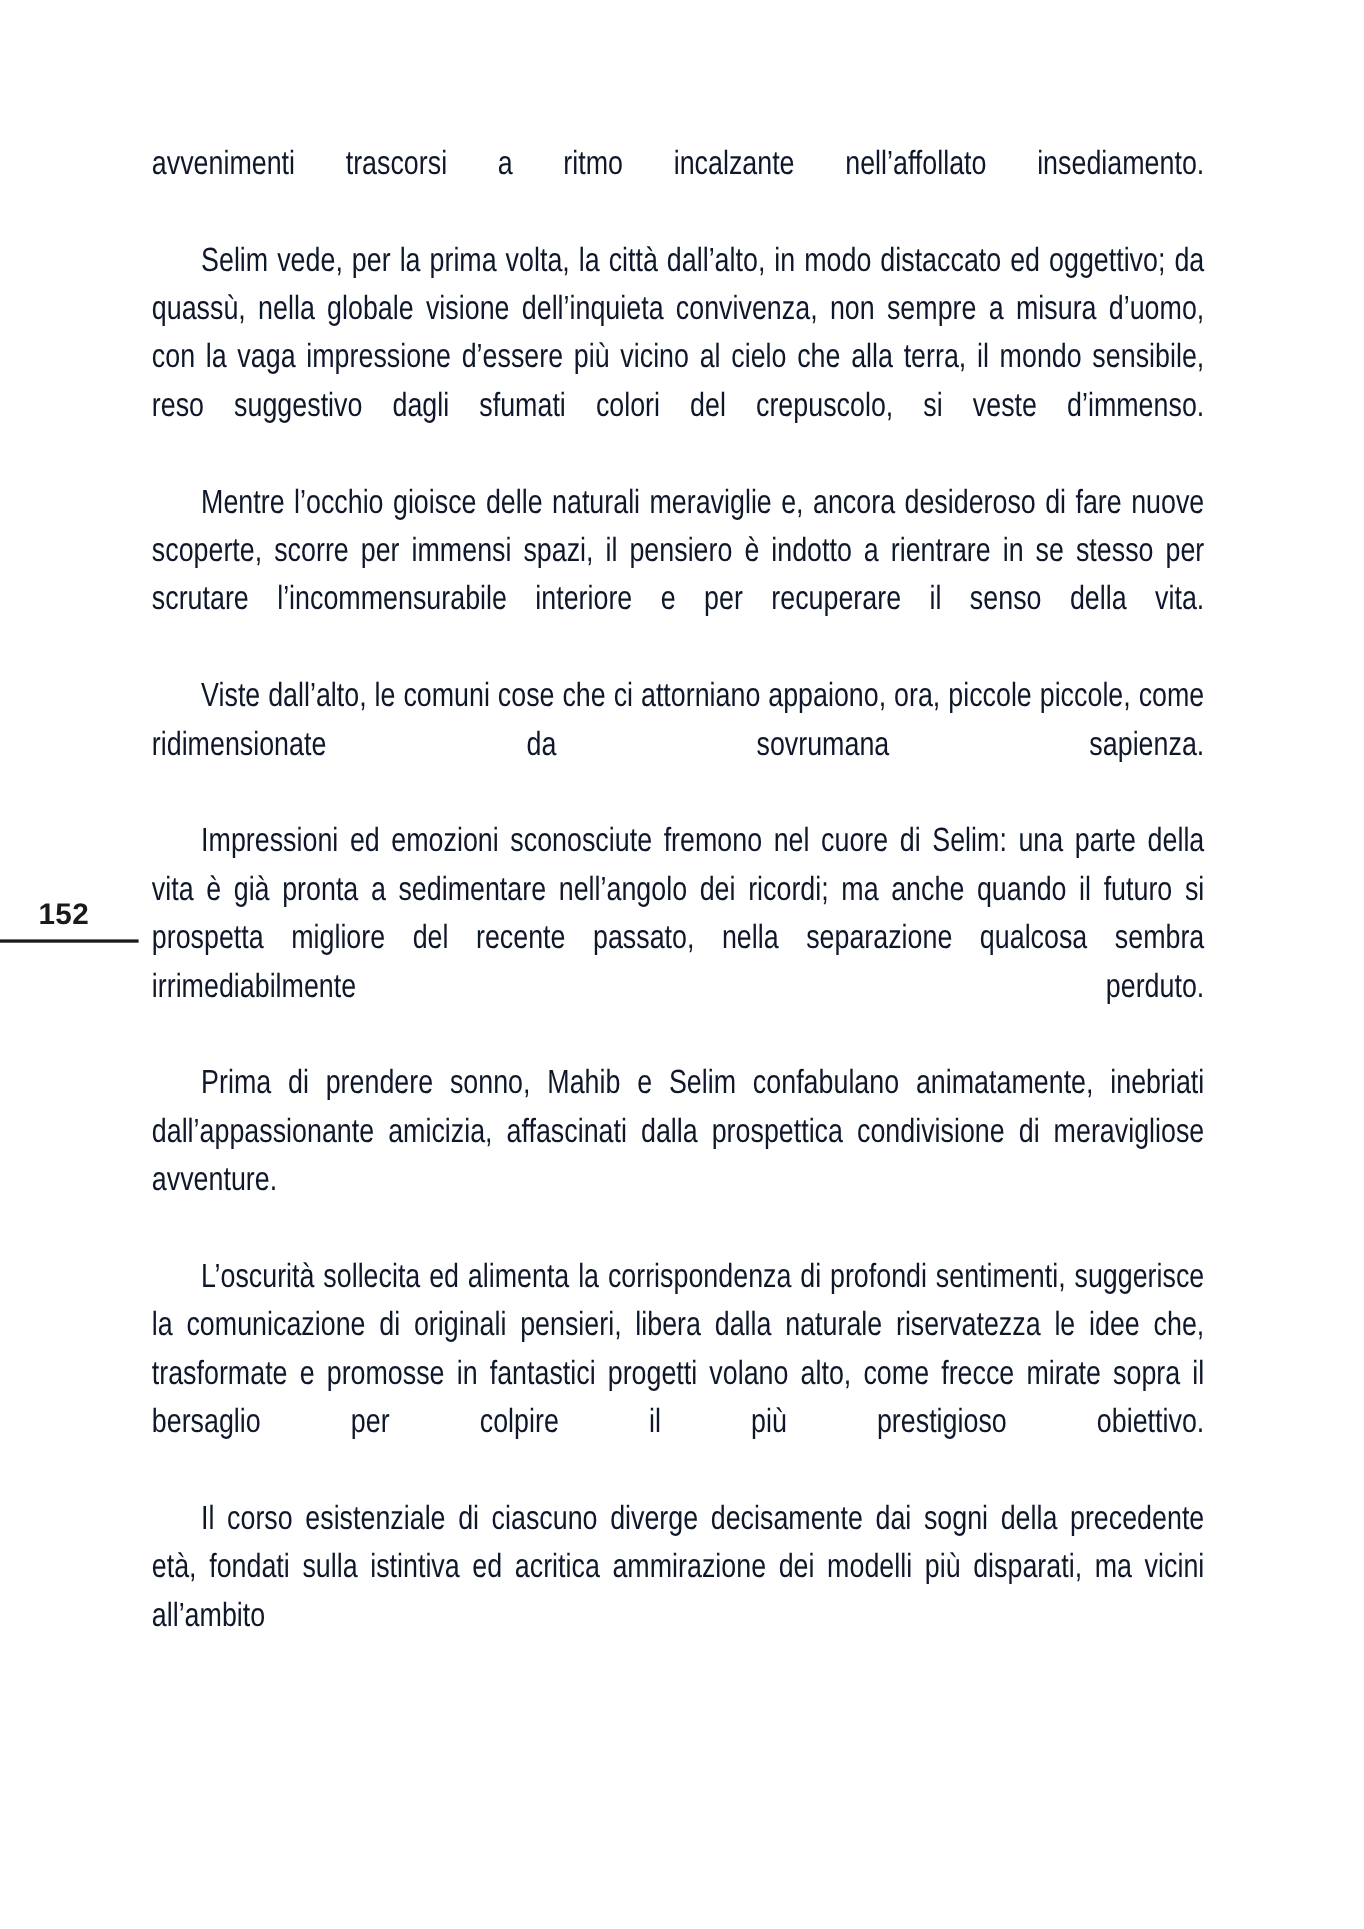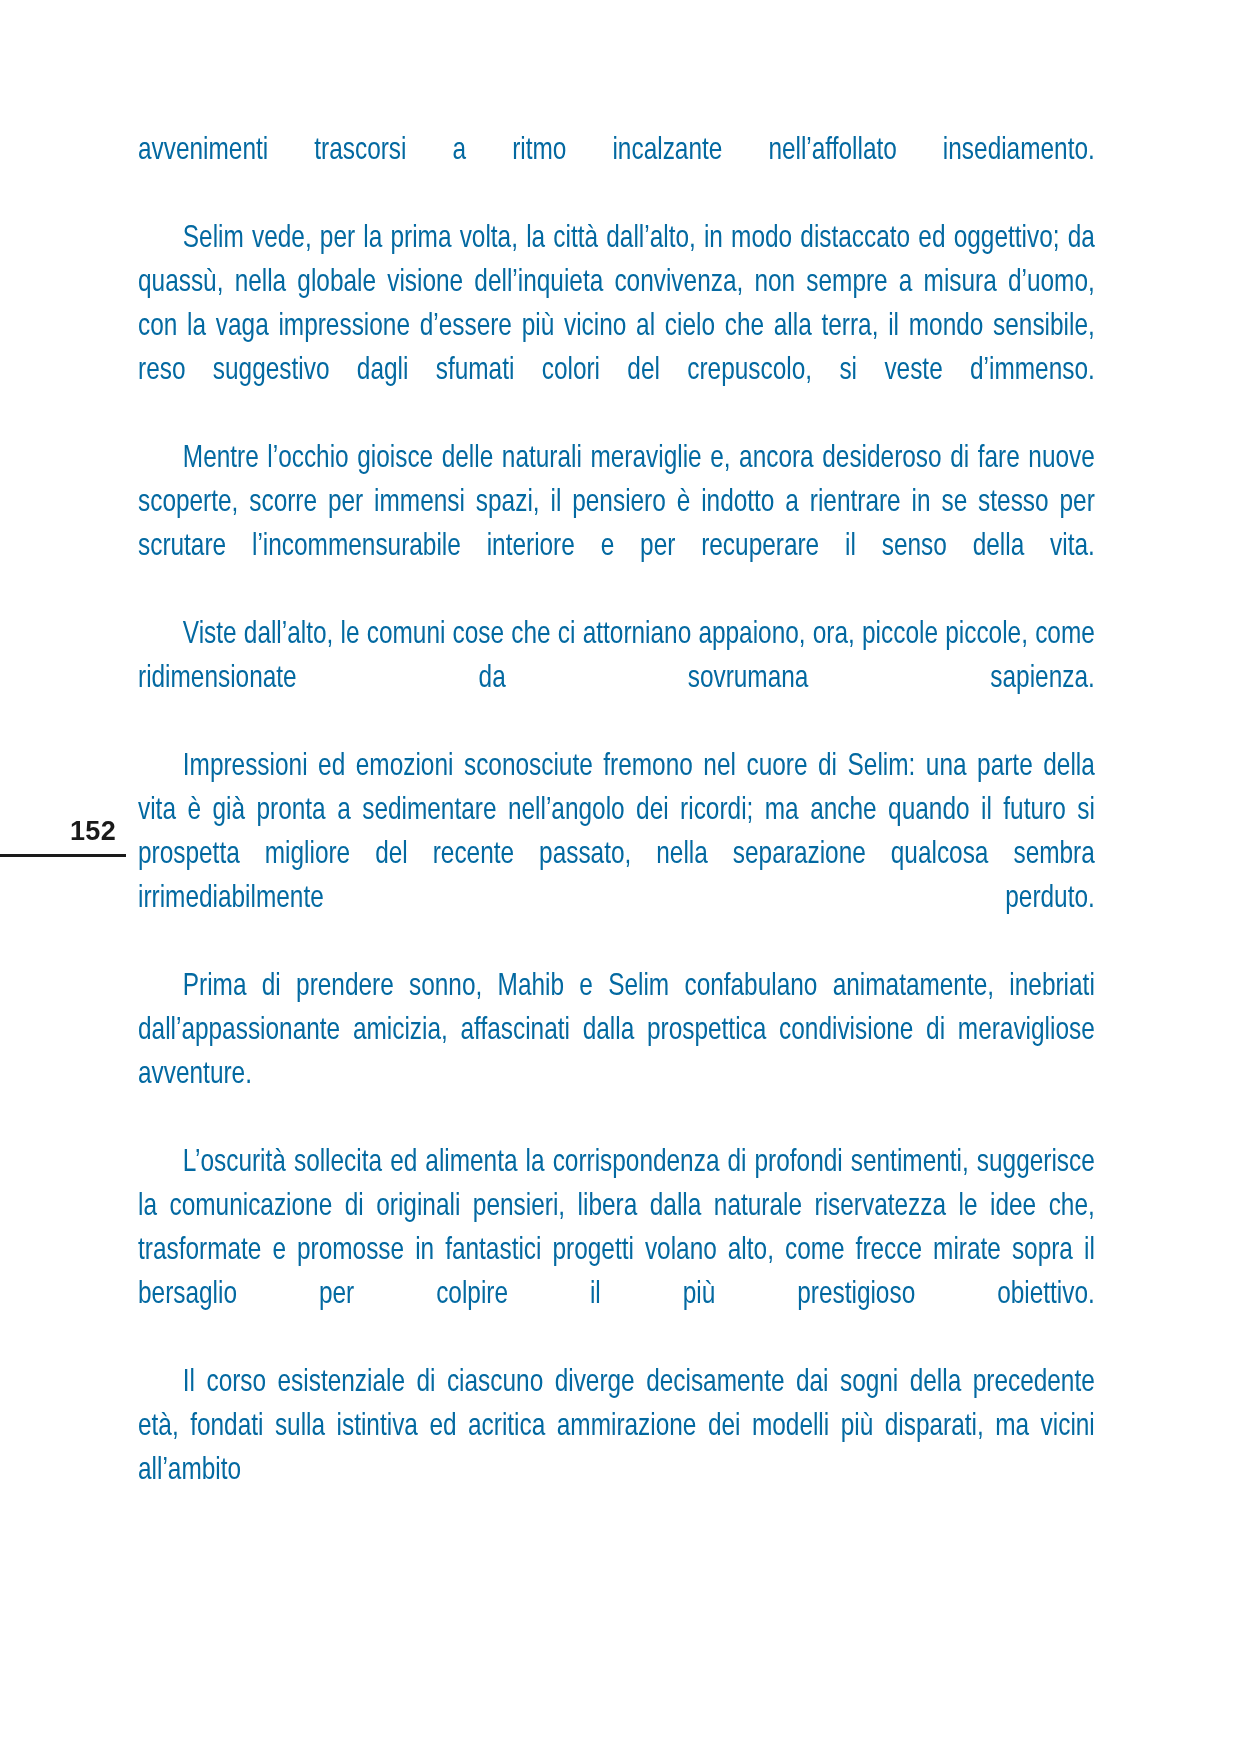--- a/index.html
+++ b/index.html
@@ -21,21 +21,21 @@
   
   .folio {
     position: absolute;
     left: 0;
     top: 818px;
     width: 126px;
   }
 
   .folio-number {
     display: block;
-    text-align: right;
+    text-align: center;
     padding-right: 10px;
     font-size: 27px;
     font-weight: 700;
     line-height: 1;
     color: #1a1a1a;
     letter-spacing: 0.3px;
   }
 
   .folio-rule {
     display: block;
@@ -44,21 +44,21 @@
     height: 3px;
     background: #1a1a1a;
   }
 
   
   .textblock {
     position: absolute;
     left: 138px;
     top: 126px;
     width: 957px;
-    color: #0369a1;
+    color: #0f172a;
     font-size: 30.5px;
     line-height: 44px;
     text-align: justify;
     text-justify: inter-word;
     font-weight: 400;
     -webkit-font-smoothing: antialiased;
   }
 
   .textblock p {
     margin: 0;

